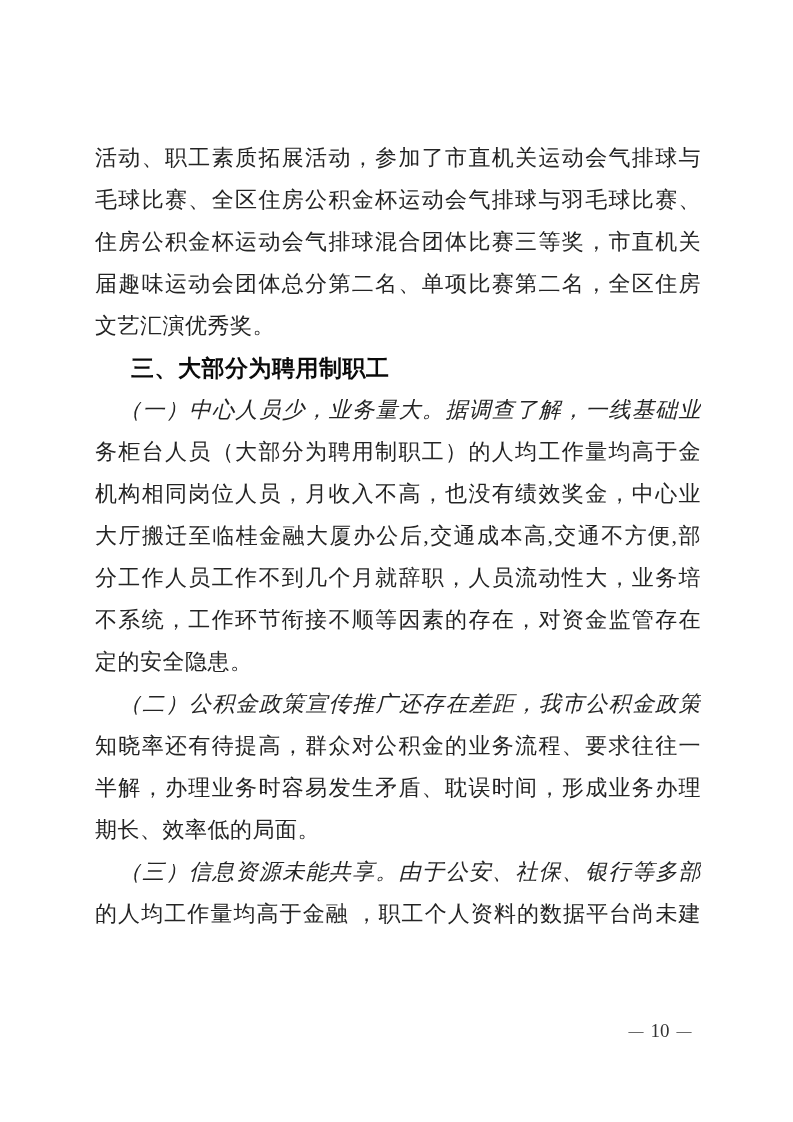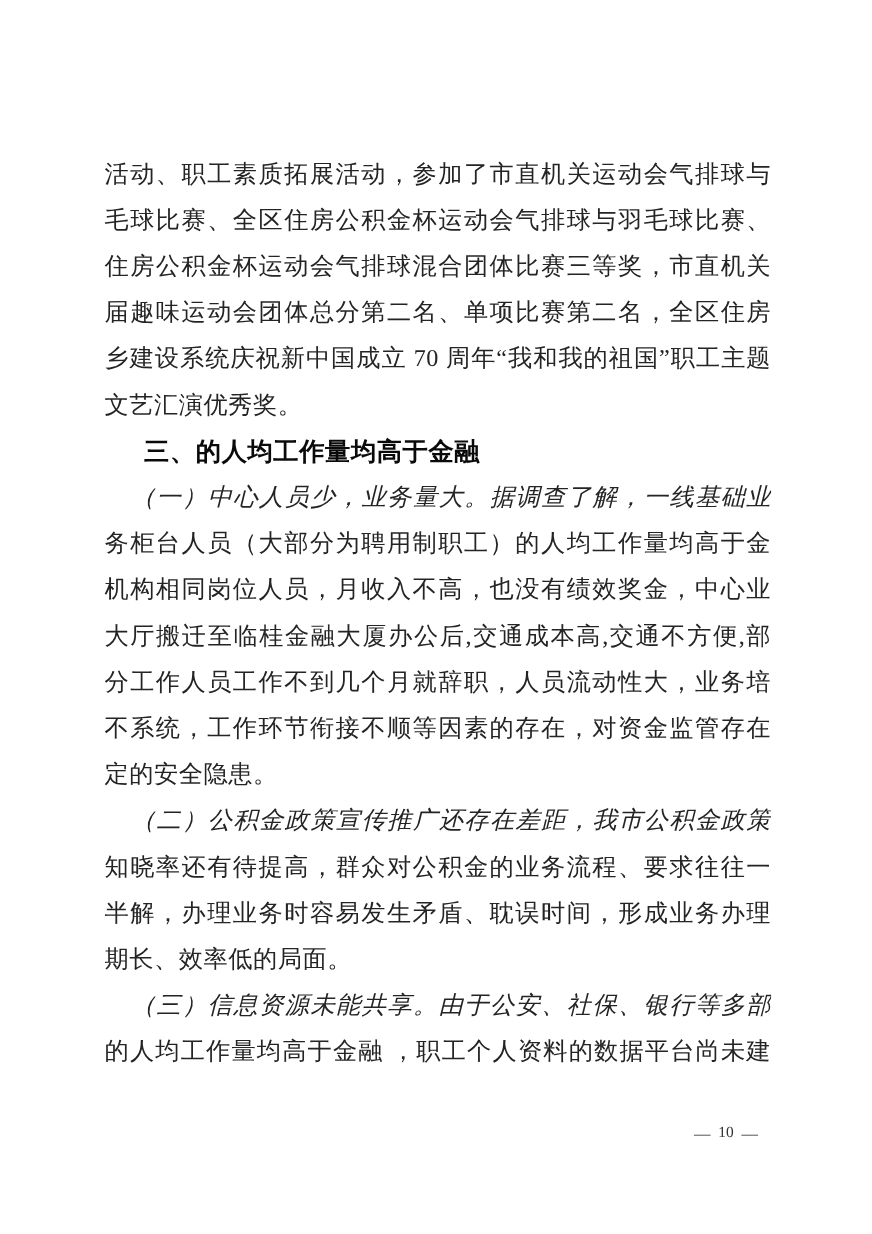--- a/index.html
+++ b/index.html
@@ -63,37 +63,36 @@
     align-items: center;
     justify-content: center;
     gap: 7px;
     white-space: nowrap;
   }
   .footer .dash {
     letter-spacing: 0;
     font-size: 15px;
   }
   .footer .num {
-    font-size: 14px;
+    font-size: 19px;
   }
 </style>
 </head>
 <body>
 
 <div class="page">
   <div class="body-text">
 
     <div class="line">活动、职工素质拓展活动，参加了市直机关运动会气排球与羽</div>
     <div class="line">毛球比赛、全区住房公积金杯运动会气排球与羽毛球比赛、市</div>
     <div class="line">住房公积金杯运动会气排球混合团体比赛三等奖，市直机关首</div>
     <div class="line">届趣味运动会团体总分第二名、单项比赛第二名，全区住房城</div>
-    <div class="line">乡建设系统庆祝新中国成立 70 周年“我和我的祖国”职工主题</div>
     <div class="line last">文艺汇演优秀奖。</div>
 
-    <div class="line heading">三、的人均工作量均高于金融</div>
+    <div class="line heading">三、大部分为聘用制职工</div>
 
     <div class="line first">（一）中心人员少，业务量大。据调查了解，一线基础业</div>
     <div class="line">务柜台人员（大部分为聘用制职工）的人均工作量均高于金融</div>
     <div class="line">机构相同岗位人员，月收入不高，也没有绩效奖金，中心业务</div>
     <div class="line">大厅搬迁至临桂金融大厦办公后,交通成本高,交通不方便,部</div>
     <div class="line">分工作人员工作不到几个月就辞职，人员流动性大，业务培训</div>
     <div class="line">不系统，工作环节衔接不顺等因素的存在，对资金监管存在一</div>
     <div class="line last">定的安全隐患。</div>
 
     <div class="line first">（二）公积金政策宣传推广还存在差距，我市公积金政策</div>

